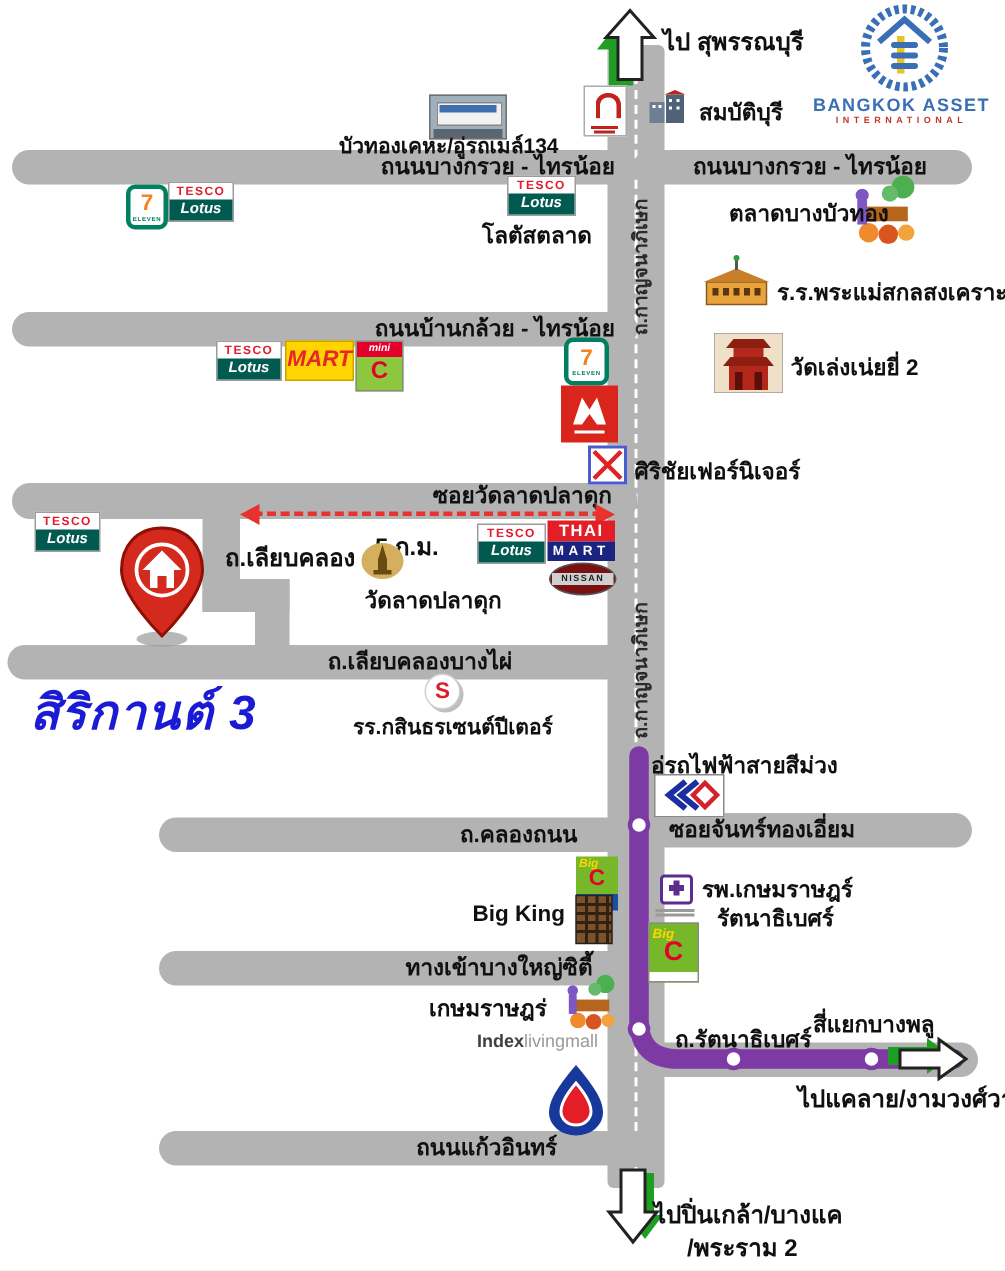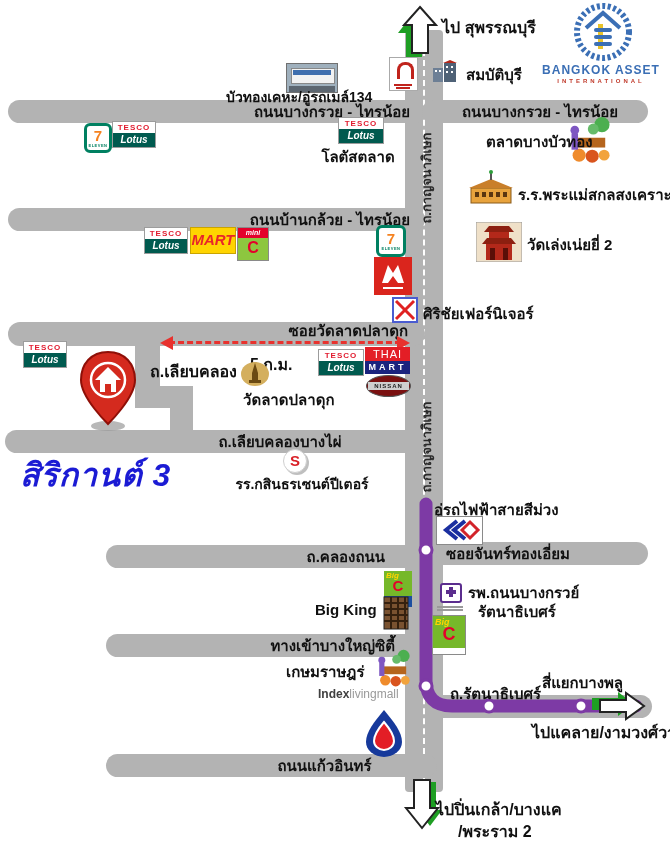--- a/index.html
+++ b/index.html
@@ -23,21 +23,21 @@
   .s7{color:#f58220;font-weight:bold;font-size:15px;line-height:14px;}
   .s11{color:#008061;font-weight:bold;font-size:4px;letter-spacing:.5px;}
   .logo-tops{position:absolute;width:44px;height:25px;background:#ffd400;border:1px solid #c9a400;
              color:#e8252a;font-style:italic;font-weight:bold;font-size:15px;text-align:center;line-height:24px;}
   .logo-mini{position:absolute;width:30px;height:32px;background:#8dc63f;border:1px solid #8a8a8a;text-align:center;}
   .mini-strip{background:#e4002b;color:#fff;font-size:7px;font-style:italic;font-weight:bold;line-height:10px;}
   .mini-c{color:#e4002b;font-weight:bold;font-size:16px;line-height:20px;}
   .logo-isuzu{position:absolute;width:38px;height:38px;background:#da251d;}
   .logo-x{position:absolute;width:22px;height:22px;background:#fff;border:2px solid #4a5cd0;}
   .logo-thaimart{position:absolute;width:45px;text-align:center;}
-  .tm-top{background:#e31e26;color:#fff;font-weight:normal;font-size:11px;line-height:14px;letter-spacing:1px;}
+  .tm-top{background:#e31e26;color:#fff;font-weight:bold;font-size:11px;line-height:14px;letter-spacing:1px;}
   .tm-bot{background:#1a237e;color:#fff;font-weight:bold;font-size:9px;line-height:13px;letter-spacing:3px;}
   .logo-nissan{position:absolute;width:43px;height:20px;background:#7a1010;border-radius:50%;border:1px solid #555;}
   .nissan-band{position:absolute;left:1px;right:1px;top:6px;height:8px;background:#cfcfcf;
                color:#222;font-weight:bold;font-size:6px;text-align:center;line-height:8px;letter-spacing:1px;}
   .logo-s{position:absolute;width:22px;height:22px;background:#fff;border:1px solid #cfcfcf;border-radius:50%;
           box-shadow:2px 2px 0 0 #bfbfbf;color:#d91f26;font-weight:bold;font-size:15px;text-align:center;line-height:21px;}
   .logo-mrta{position:absolute;width:45px;height:27px;background:#fff;border:1px solid #8a8a8a;}
   .logo-bigc-extra{position:absolute;width:28px;text-align:center;}
   .bce-top{background:#76b82a;height:25px;position:relative;}
   .bce-big{position:absolute;left:2px;top:0;color:#ffd400;font-style:italic;font-weight:bold;font-size:8px;}
@@ -320,21 +320,21 @@
   <div class="abs" style="left:435px;top:583px;width:30px;height:32px;">
     <div style="position:absolute;left:5px;top:0;width:18px;height:16px;background:#fff;border:2px solid #5b2d8e;border-radius:3px;">
       <div style="position:absolute;left:7px;top:2px;width:4px;height:10px;background:#5b2d8e;"></div>
       <div style="position:absolute;left:4px;top:5px;width:10px;height:4px;background:#5b2d8e;"></div>
     </div>
     <div class="hosp-lines" style="position:absolute;left:0;right:0;top:22px;">
         <div></div>
         <div></div>
       </div>
   </div>
-  <div class="plabel" style="left:468px;top:581px;font-size:15px;">รพ.ถนนบางกรวย์</div>
+  <div class="plabel" style="left:468px;top:581px;font-size:15px;">รพ.เกษมราษฎร์</div>
   <div class="plabel" style="left:478px;top:600px;font-size:15px;">รัตนาธิเบศร์</div>
 
   <div class="logo-bigc" style="left:432px;top:615px;">
     <span class="bc-big">Big</span>
     <span class="bc-c">C</span>
     <div class="bc-strip"></div>
   </div>
 
   <div class="plabel" style="left:286px;top:660px;font-size:15px;">เกษมราษฎร่</div>
   <svg class="abs" style="left:374px;top:649px;" width="40" height="40" viewBox="0 0 44 46">

